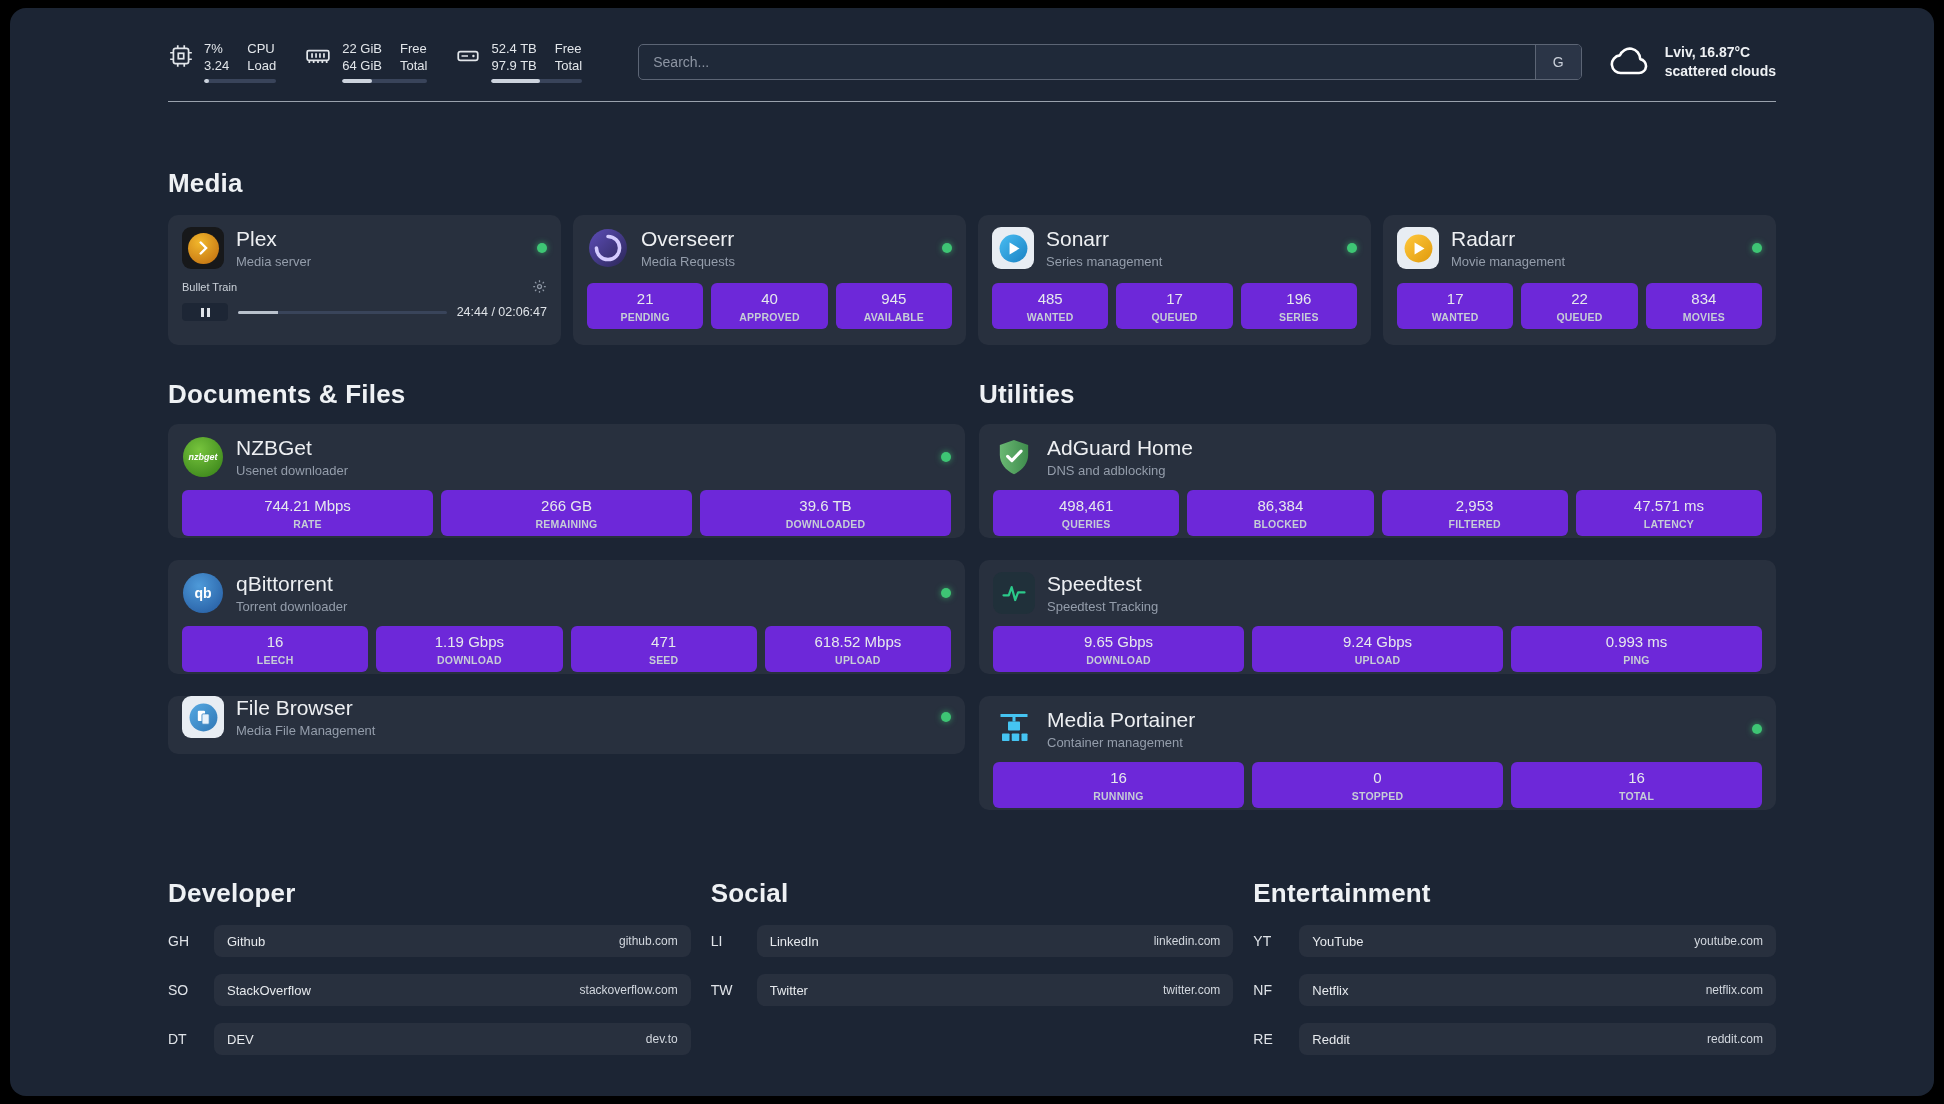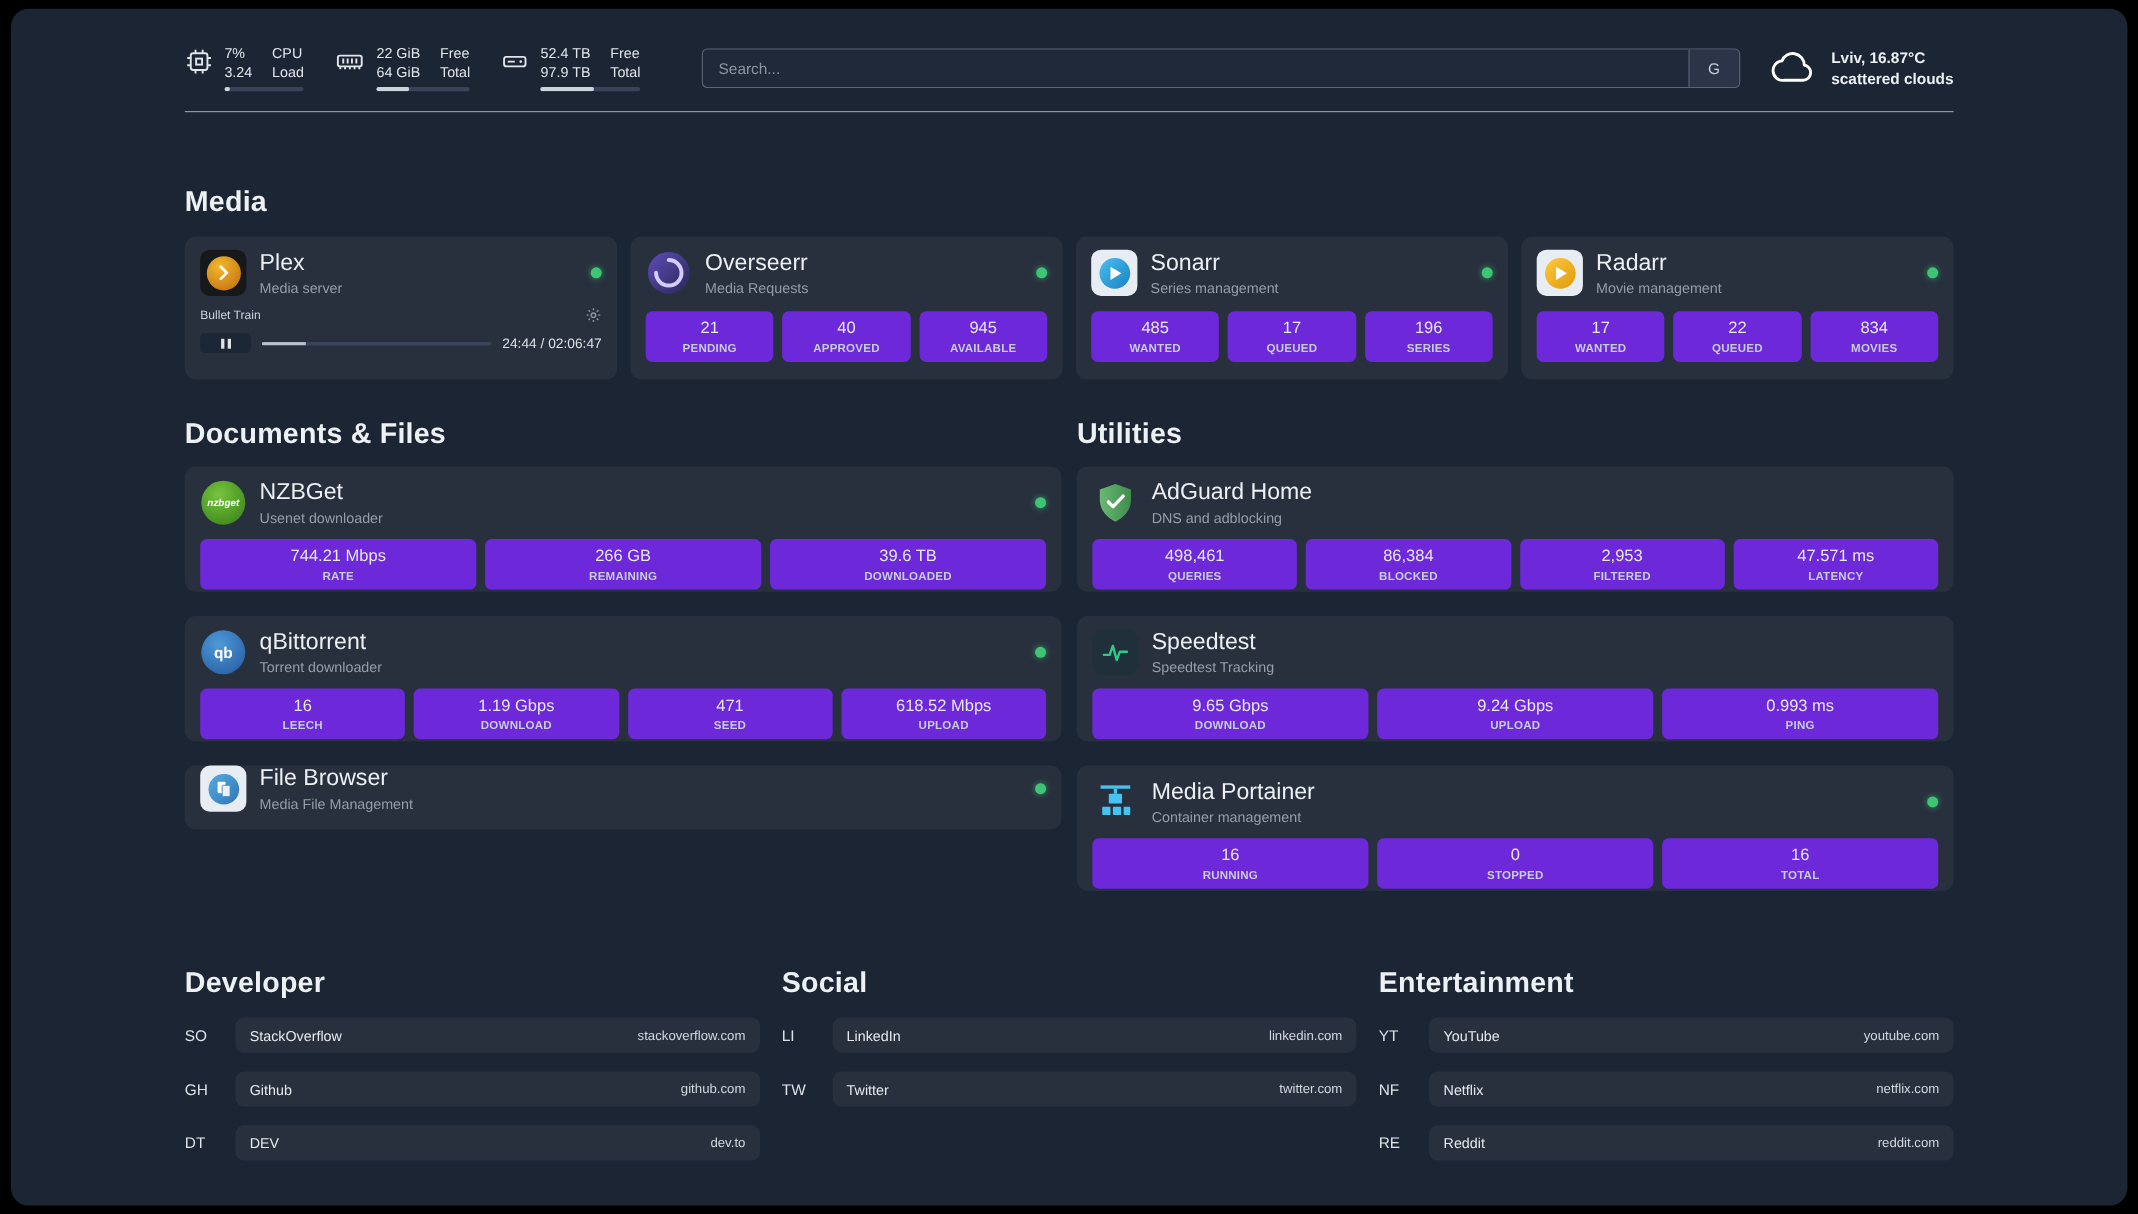--- a/index.html
+++ b/index.html
@@ -534,34 +534,34 @@
           </div>
         </div>
       </div>
     </div>
 
     <div class="bookmarks">
 
       <div class="bm-group">
         <div class="section-title">Developer</div>
         <div class="bm-row">
+          <span class="bm-abbr">GH</span>
+          <span class="bm-bar">
+            <span class="bm-name">Github</span>
+            <span class="bm-url">github.com</span>
+          </span>
+        </div>
+        <div class="bm-row">
           <span class="bm-abbr">SO</span>
           <span class="bm-bar">
             <span class="bm-name">StackOverflow</span>
             <span class="bm-url">stackoverflow.com</span>
           </span>
         </div>
         <div class="bm-row">
-          <span class="bm-abbr">GH</span>
-          <span class="bm-bar">
-            <span class="bm-name">Github</span>
-            <span class="bm-url">github.com</span>
-          </span>
-        </div>
-        <div class="bm-row">
           <span class="bm-abbr">DT</span>
           <span class="bm-bar">
             <span class="bm-name">DEV</span>
             <span class="bm-url">dev.to</span>
           </span>
         </div>
       </div>
 
       <div class="bm-group">
         <div class="section-title">Social</div>

